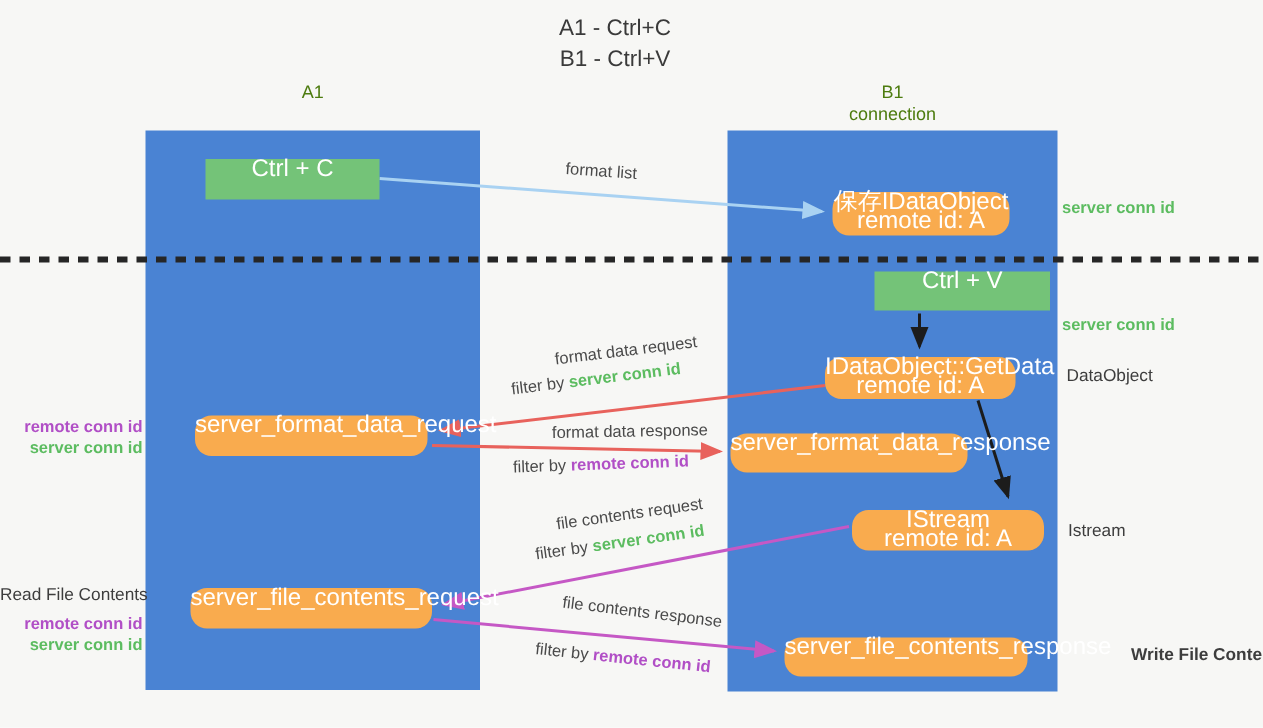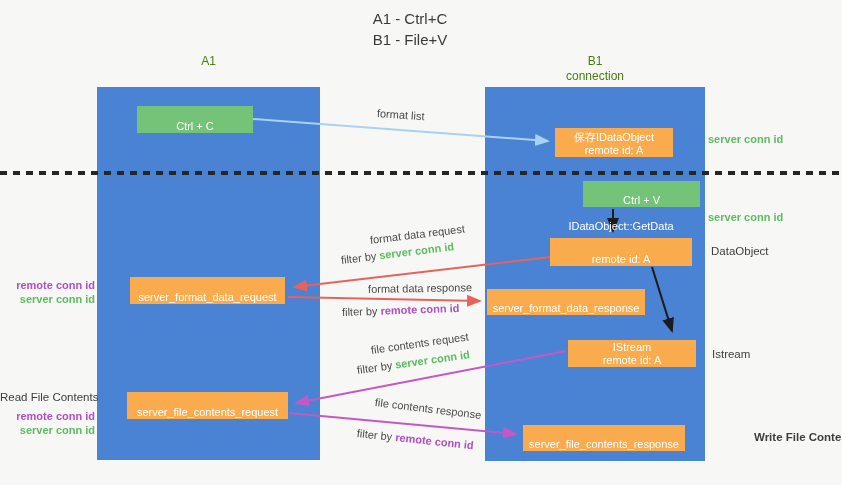--- a/index.html
+++ b/index.html
@@ -13,45 +13,45 @@
   }
   .lane-header{
     position:absolute;text-align:center;font-size:12px;line-height:15px;color:#4d7c0f;
   }
   .lane{
     position:absolute;background:#4a83d3;z-index:1;
   }
   svg.overlay{position:absolute;left:0;top:0;z-index:2;}
   .node{
     position:absolute;z-index:3;color:#ffffff;text-align:center;
-    font-size:11px;display:flex;flex-direction:column;justify-content:flex-end;
+    font-size:16px;display:flex;flex-direction:column;justify-content:flex-start;
     line-height:13px;
   }
-  .node.orange{background:#f9ab4e;}
+  .node.orange{background:#f9ab4e;border-radius:11px;}
   .node.green{background:#74c378;}
   .flow-label{
     position:absolute;z-index:3;font-size:11px;color:#4a4a4a;white-space:nowrap;
     transform-origin:left center;
   }
   .side-label{
     position:absolute;z-index:3;font-size:11px;white-space:nowrap;
   }
   .side-label.left{width:95px;text-align:right;left:0;}
   .green-text{color:#5cbc60;font-weight:bold;}
   .purple-text{color:#b14fc6;font-weight:bold;}
   .dark-text{color:#3d3d3d;font-size:11.5px;font-weight:normal;}
 </style>
 </head>
 <body>
 
 <div id="canvas">
 
   <div class="title">
     <div>A1 - Ctrl+C</div>
-    <div>B1 - File+V</div>
+    <div>B1 - Ctrl+V</div>
   </div>
 
   <div class="lane-header" style="left:97px;top:54px;width:223px;">
     <div>A1</div>
   </div>
   <div class="lane-header" style="left:485px;top:54px;width:220px;">
     <div>B1</div>
     <div>connection</div>
   </div>
 
@@ -89,21 +89,21 @@
 
   <div class="node orange" style="left:555px;top:128px;width:118px;height:29px;">
     <span>保存IDataObject</span>
     <span>remote id: A</span>
   </div>
 
   <div class="node green" style="left:555px;top:181px;width:117px;height:26px;margin-left:28px;">
     <span>Ctrl + V</span>
   </div>
 
-  <div class="node orange" style="left:550px;top:238px;width:142px;height:28px;gap:20px;">
+  <div class="node orange" style="left:550px;top:238px;width:127px;height:28px;">
     <span>IDataObject::GetData</span>
     <span>remote id: A</span>
   </div>
 
   <div class="node orange" style="left:130px;top:277px;width:155px;height:27px;">
     <span>server_format_data_request</span>
   </div>
 
   <div class="node orange" style="left:487px;top:289px;width:158px;height:26px;">
     <span>server_format_data_response</span>

